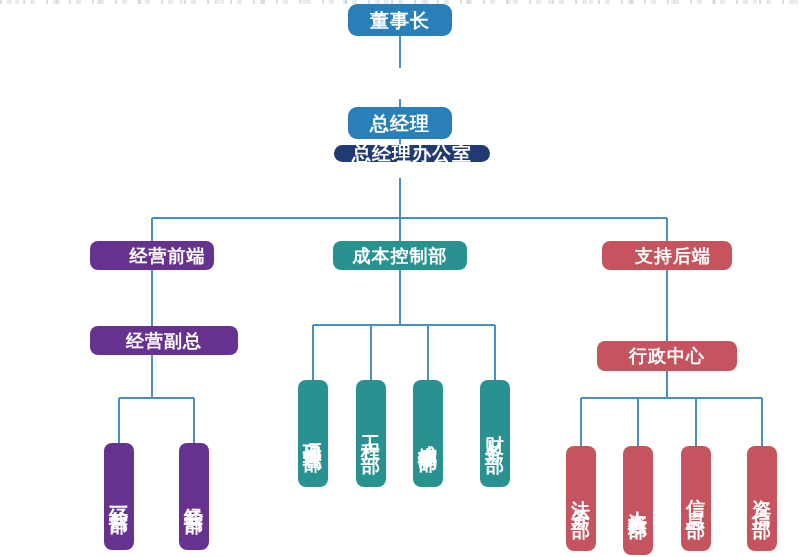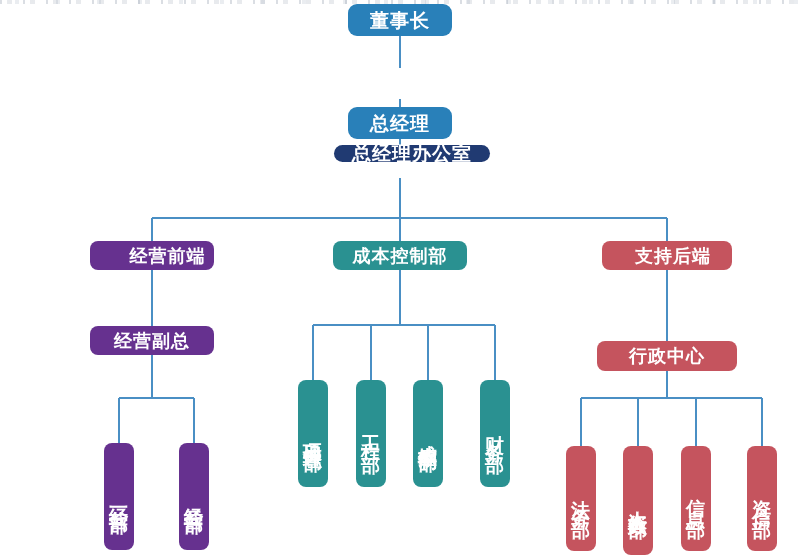--- a/index.html
+++ b/index.html
@@ -84,21 +84,21 @@
   </svg>
 
   <div class="node h big blue" style="left:348px; top:4px;  width:104px; height:32px;">董事长</div>
   <div class="node h big blue" style="left:348px; top:67px; width:104px; height:32px;margin-top:40px;">总经理</div>
   <div class="node h big navy" style="left:322px; top:145px; width:156px; height:17px;margin-left:12px;">总经理办公室</div>
 
   <div class="node h purple" style="left:90px;  top:241px; width:124px; height:29px;padding-left:31px;">经营前端</div>
   <div class="node h teal" style="left:333px; top:241px; width:134px; height:29px;">成本控制部</div>
   <div class="node h red" style="left:602px; top:241px; width:130px; height:29px;padding-left:12px;">支持后端</div>
 
-  <div class="node h purple" style="left:90px; top:326px; width:124px; height:29px;">经营副总</div>
+  <div class="node h purple" style="left:90px; top:326px; width:148px; height:29px;">经营副总</div>
   <div class="node v purple" style="left:104px; top:443px; width:30px; height:107px;">经营一部</div>
   <div class="node v purple" style="left:179px; top:443px; width:30px; height:107px;">经营二部</div>
 
   <div class="node v teal" style="left:298px; top:380px; width:30px; height:107px;">项目管理部</div>
   <div class="node v teal sparse" style="left:356px; top:380px; width:30px; height:107px;">工程部</div>
   <div class="node v teal" style="left:413px; top:380px; width:30px; height:107px;">成本控制部</div>
   <div class="node v teal sparse" style="left:480px; top:380px; width:30px; height:107px;">财务部</div>
 
   <div class="node h red" style="left:597px; top:341px; width:140px; height:30px;">行政中心</div>
   <div class="node v red sparse" style="left:566px; top:446px; width:30px; height:105px;">法务部</div>

